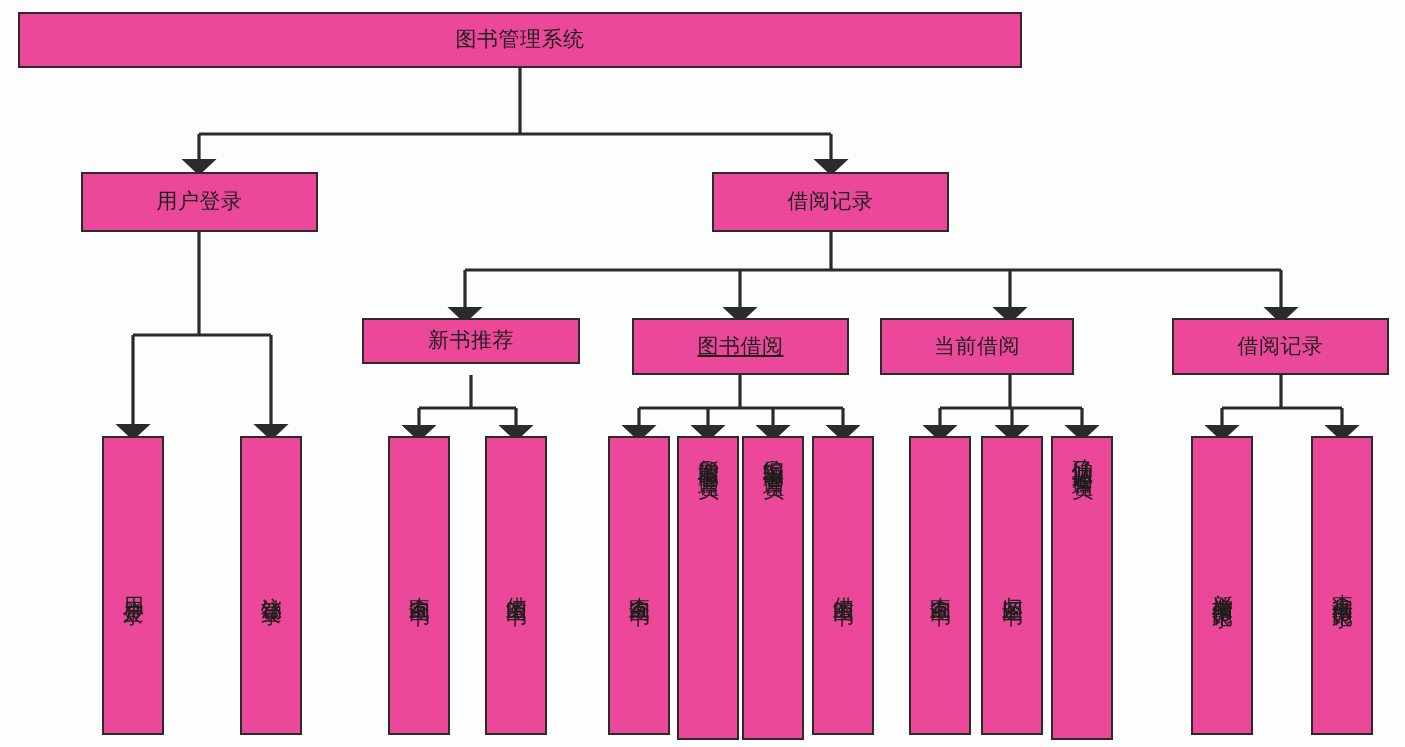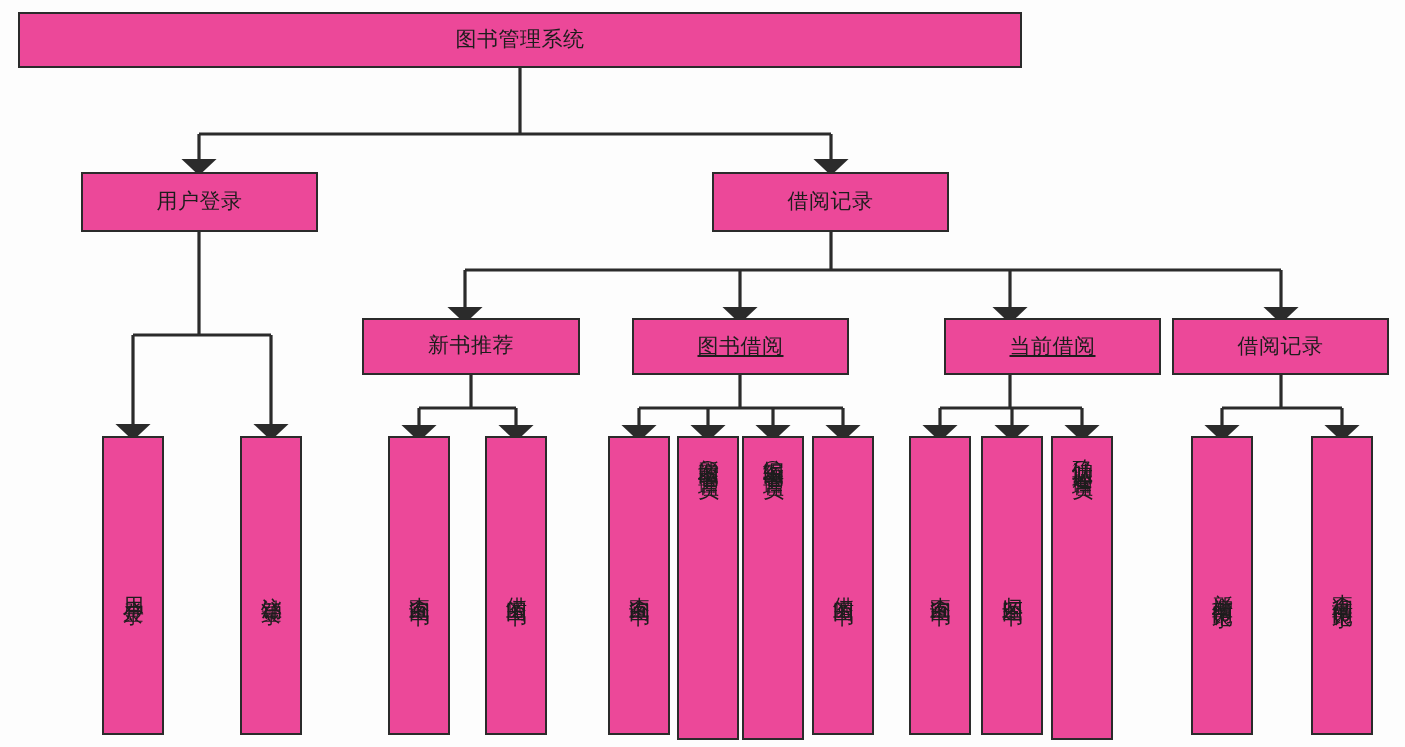--- a/index.html
+++ b/index.html
@@ -117,23 +117,23 @@
       <path d="M1222,408 L1222,432" marker-end="url(#arrow)"></path>
       <path d="M1342,408 L1342,432" marker-end="url(#arrow)"></path>
     </g>
   </svg>
 
   <div class="node node-h" style="left:18px; top:12px; width:1004px; height:56px;">图书管理系统</div>
 
   <div class="node node-h" style="left:81px; top:172px; width:237px; height:60px;">用户登录</div>
   <div class="node node-h" style="left:712px; top:172px; width:237px; height:60px;">借阅记录</div>
 
-  <div class="node node-h" style="left:362px; top:318px; width:218px; height:57px;font-family:Liberation Mono, monospace;">新书推荐</div>
+  <div class="node node-h" style="left:362px; top:318px; width:218px; height:46px;">新书推荐</div>
   <div class="node node-h" style="left:632px; top:318px; width:217px; height:57px;text-decoration:underline;">图书借阅</div>
-  <div class="node node-h" style="left:944px; top:318px; width:217px; height:57px;text-decoration:underline;">当前借阅</div>
+  <div class="node node-h" style="left:880px; top:318px; width:194px; height:57px;">当前借阅</div>
   <div class="node node-h" style="left:1172px; top:318px; width:217px; height:57px;">借阅记录</div>
 
   <div class="node node-v" style="left:102px; top:436px; width:62px; height:299px;">用户登录</div>
   <div class="node node-v" style="left:240px; top:436px; width:62px; height:299px;">注销登录</div>
 
   <div class="node node-v" style="left:388px; top:436px; width:62px; height:299px;">查询图书</div>
   <div class="node node-v" style="left:485px; top:436px; width:62px; height:299px;">借阅图书</div>
 
   <div class="node node-v" style="left:608px; top:436px; width:62px; height:299px;">查询图书</div>
   <div class="node node-v top-anchor" style="left:677px; top:436px; width:62px; height:304px;">新增图书（管理员）</div>

